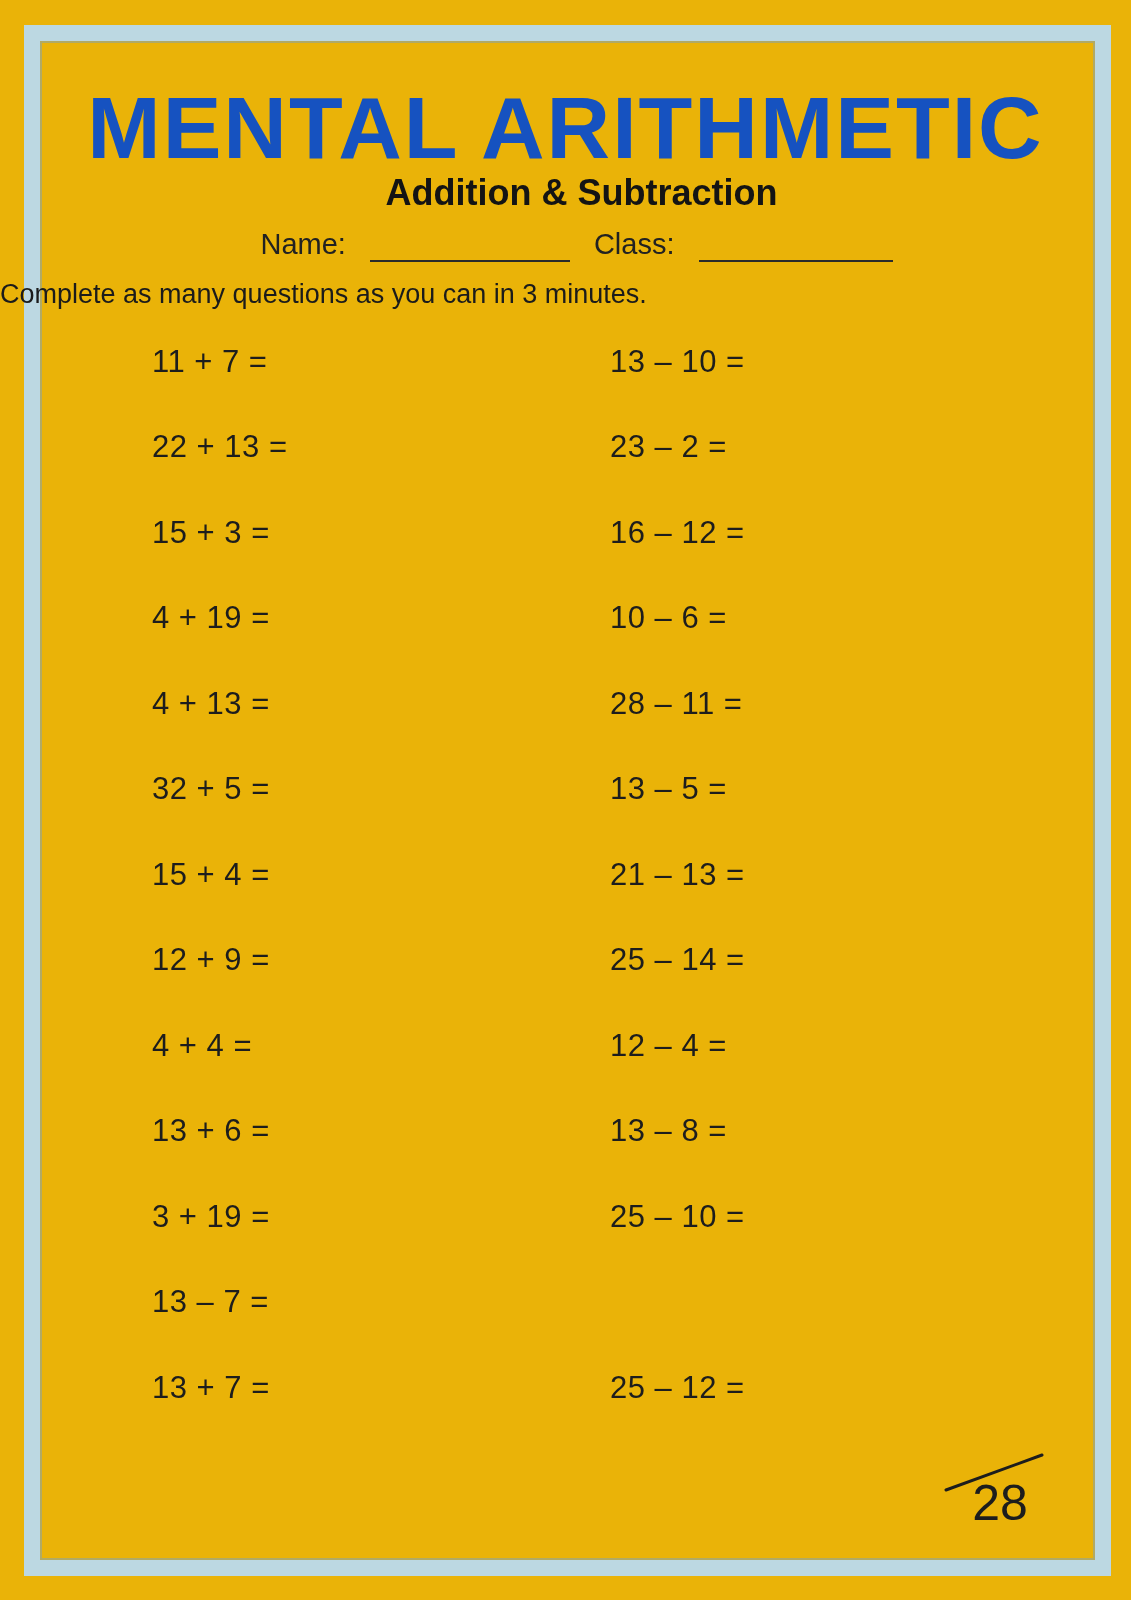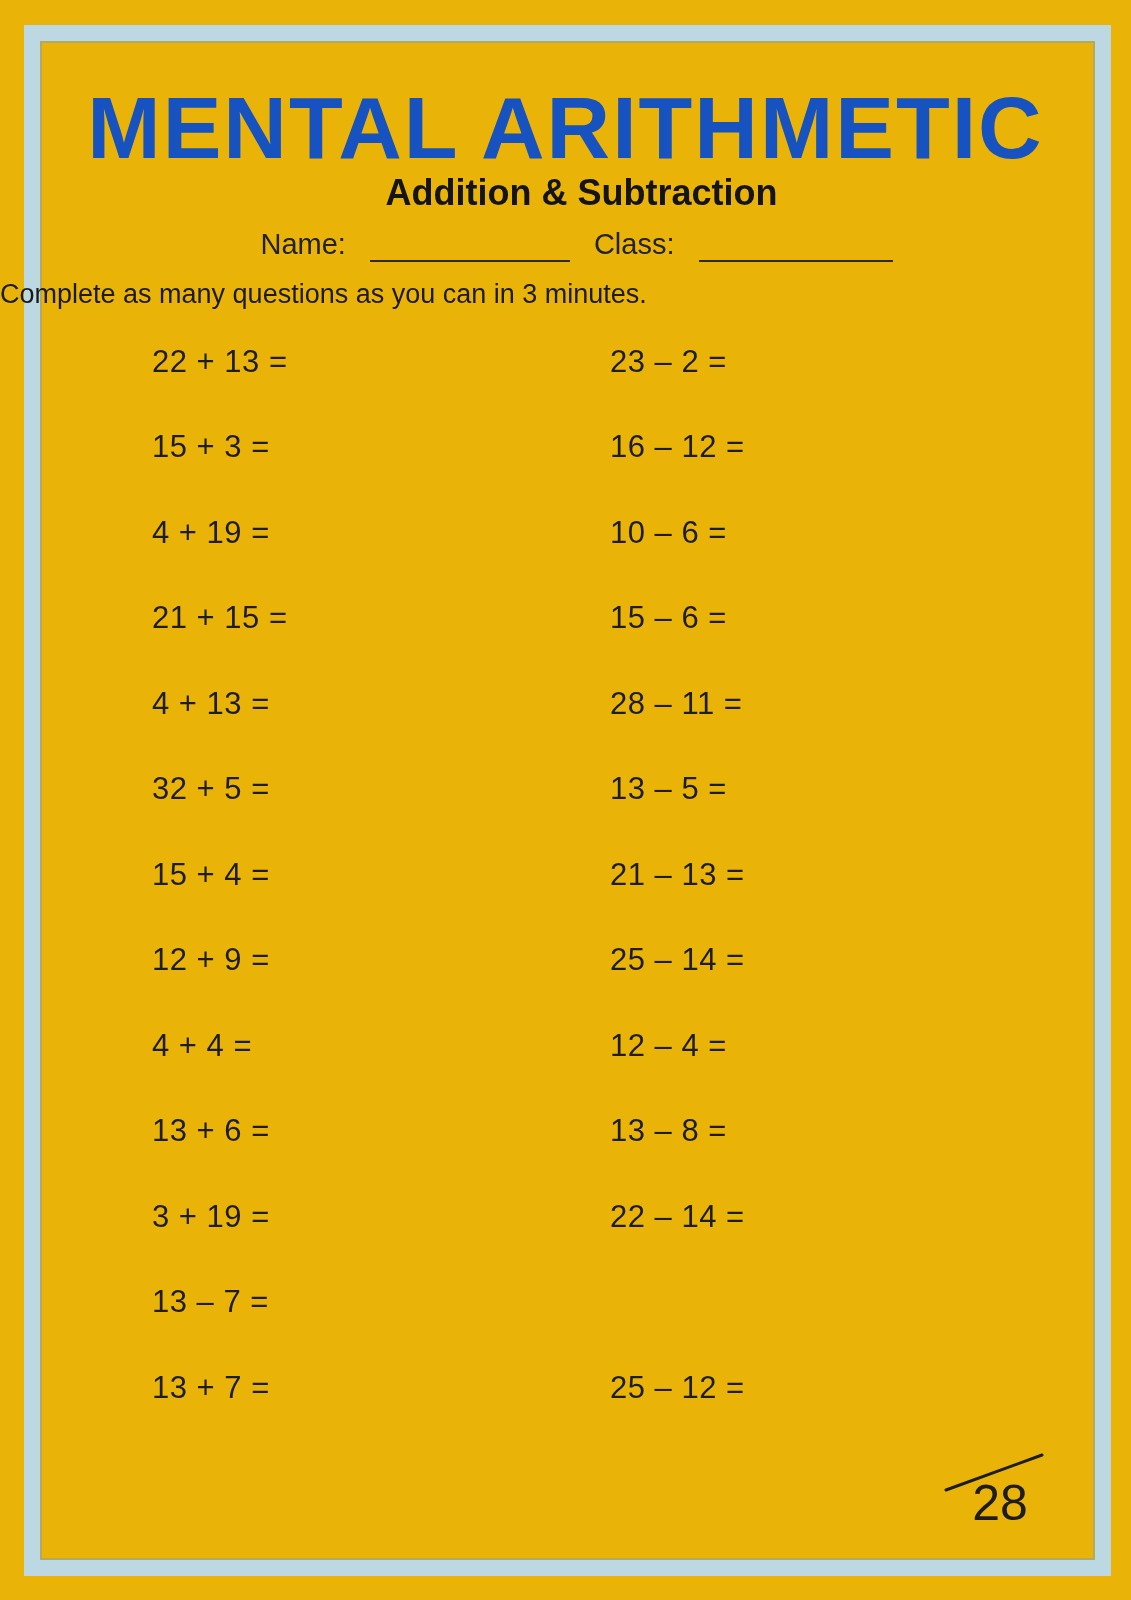--- a/index.html
+++ b/index.html
@@ -123,34 +123,34 @@
     <span class="label">Name:</span>
     <span class="blank name"></span>
     <span class="label">Class:</span>
     <span class="blank class"></span>
   </div>
 
   <div class="instruction">Complete as many questions as you can in 3 minutes.</div>
 
   <div class="problems">
     <div class="prow">
+      <span class="pcell">11 + 7 =</span>
+      <span class="pcell">13 – 10 =</span>
+    </div>
+    <div class="prow">
       <span class="pcell">22 + 13 =</span>
       <span class="pcell">23 – 2 =</span>
     </div>
     <div class="prow">
       <span class="pcell">15 + 3 =</span>
       <span class="pcell">16 – 12 =</span>
     </div>
     <div class="prow">
       <span class="pcell">4 + 19 =</span>
       <span class="pcell">10 – 6 =</span>
-    </div>
-    <div class="prow">
-      <span class="pcell">21 + 15 =</span>
-      <span class="pcell">15 – 6 =</span>
     </div>
     <div class="prow">
       <span class="pcell">4 + 13 =</span>
       <span class="pcell">28 – 11 =</span>
     </div>
     <div class="prow">
       <span class="pcell">32 + 5 =</span>
       <span class="pcell">13 – 5 =</span>
     </div>
     <div class="prow">
@@ -164,21 +164,21 @@
     <div class="prow">
       <span class="pcell">4 + 4 =</span>
       <span class="pcell">12 – 4 =</span>
     </div>
     <div class="prow">
       <span class="pcell">13 + 6 =</span>
       <span class="pcell">13 – 8 =</span>
     </div>
     <div class="prow">
       <span class="pcell">3 + 19 =</span>
-      <span class="pcell">22 – 14 =</span>
+      <span class="pcell">25 – 10 =</span>
     </div>
     <div class="prow">
       <span class="pcell">13 – 7 =</span>
     </div>
     <div class="prow">
       <span class="pcell">13 + 7 =</span>
       <span class="pcell">25 – 12 =</span>
     </div>
   </div>
 

